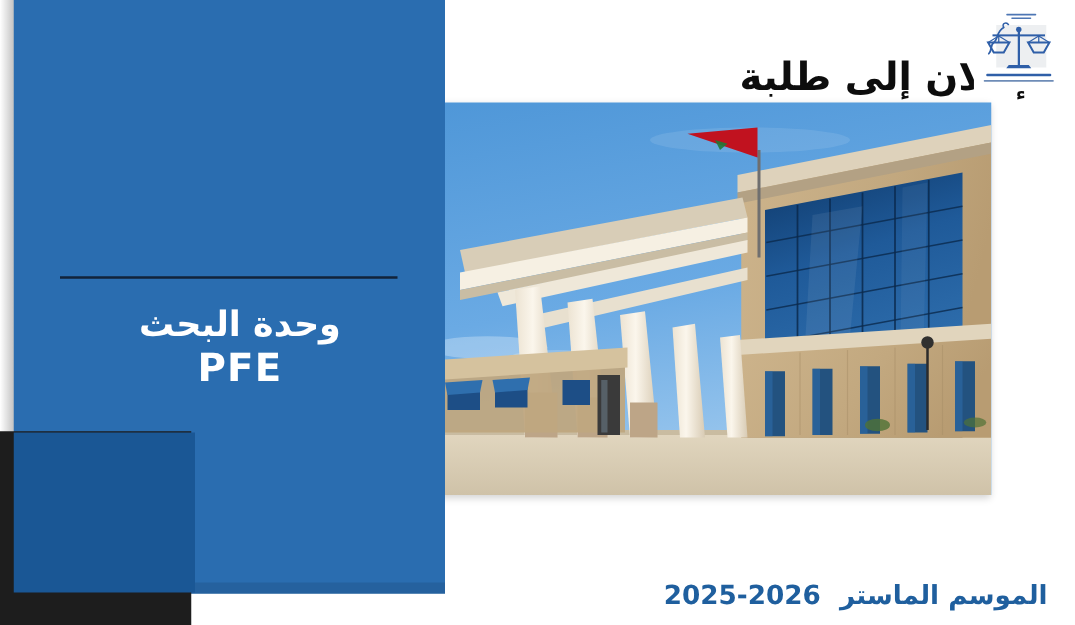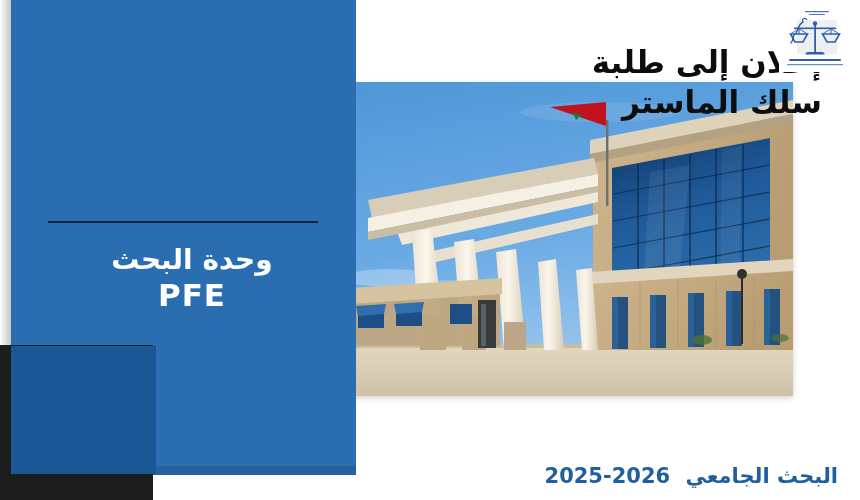--- a/index.html
+++ b/index.html
@@ -304,21 +304,20 @@
     </svg>
   </div>
 
   <div class="left-panel-shadow"></div>
 
   <div class="left-panel"></div>
   <div class="left-panel-bottomshade"></div>
 
   <div class="headline">
     <span class="line">إعلان إلى طلبة</span>
-    <span class="line">سلك الماستر</span>
   </div>
 
   <div class="divider"></div>
 
   <div class="subtitle">
     <span class="line">وحدة البحث</span>
     <span class="line pfe">PFE</span>
   </div>
 
   <div class="black-block"></div>
@@ -360,17 +359,17 @@
         <rect x="10" y="55" width="52" height="1.9" rx="0.8"></rect>
       </g>
 
       <g fill="#4a6fa5" opacity="0.8">
         <rect x="8" y="60" width="56" height="1.3" rx="0.5"></rect>
       </g>
     </svg>
   </div>
 
   <div class="footer-season">
-    <span>البحث الجامعي</span>
+    <span>الموسم الماستر</span>
     <span class="years">2025-2026</span>
   </div>
 
 </div>
 
 </body></html>

